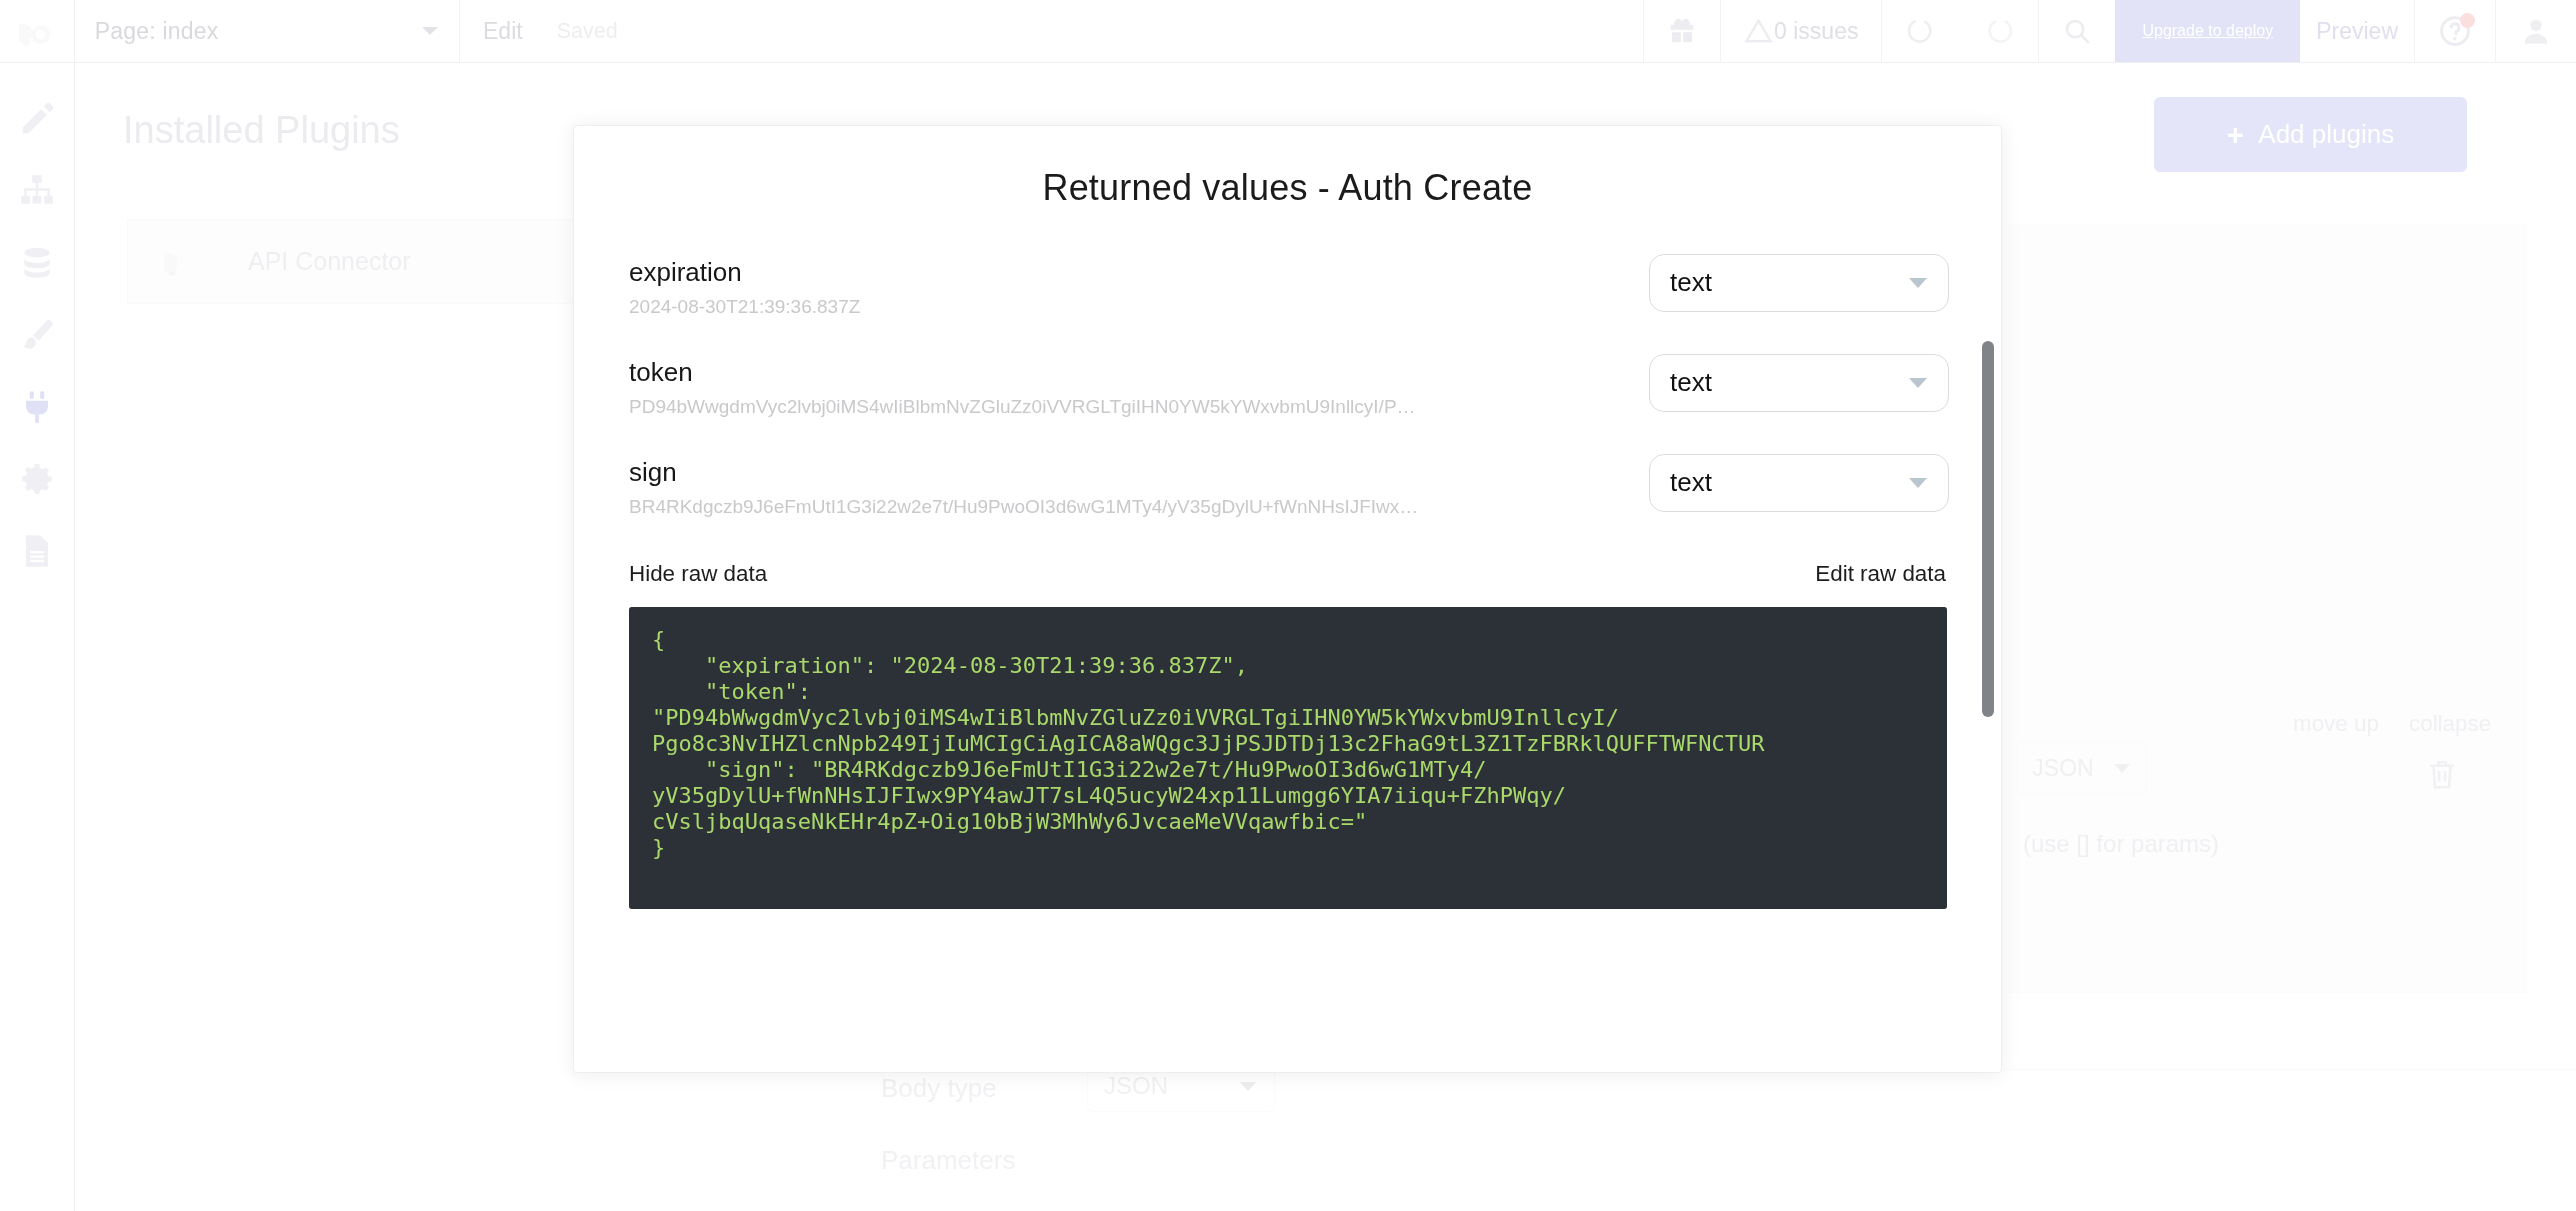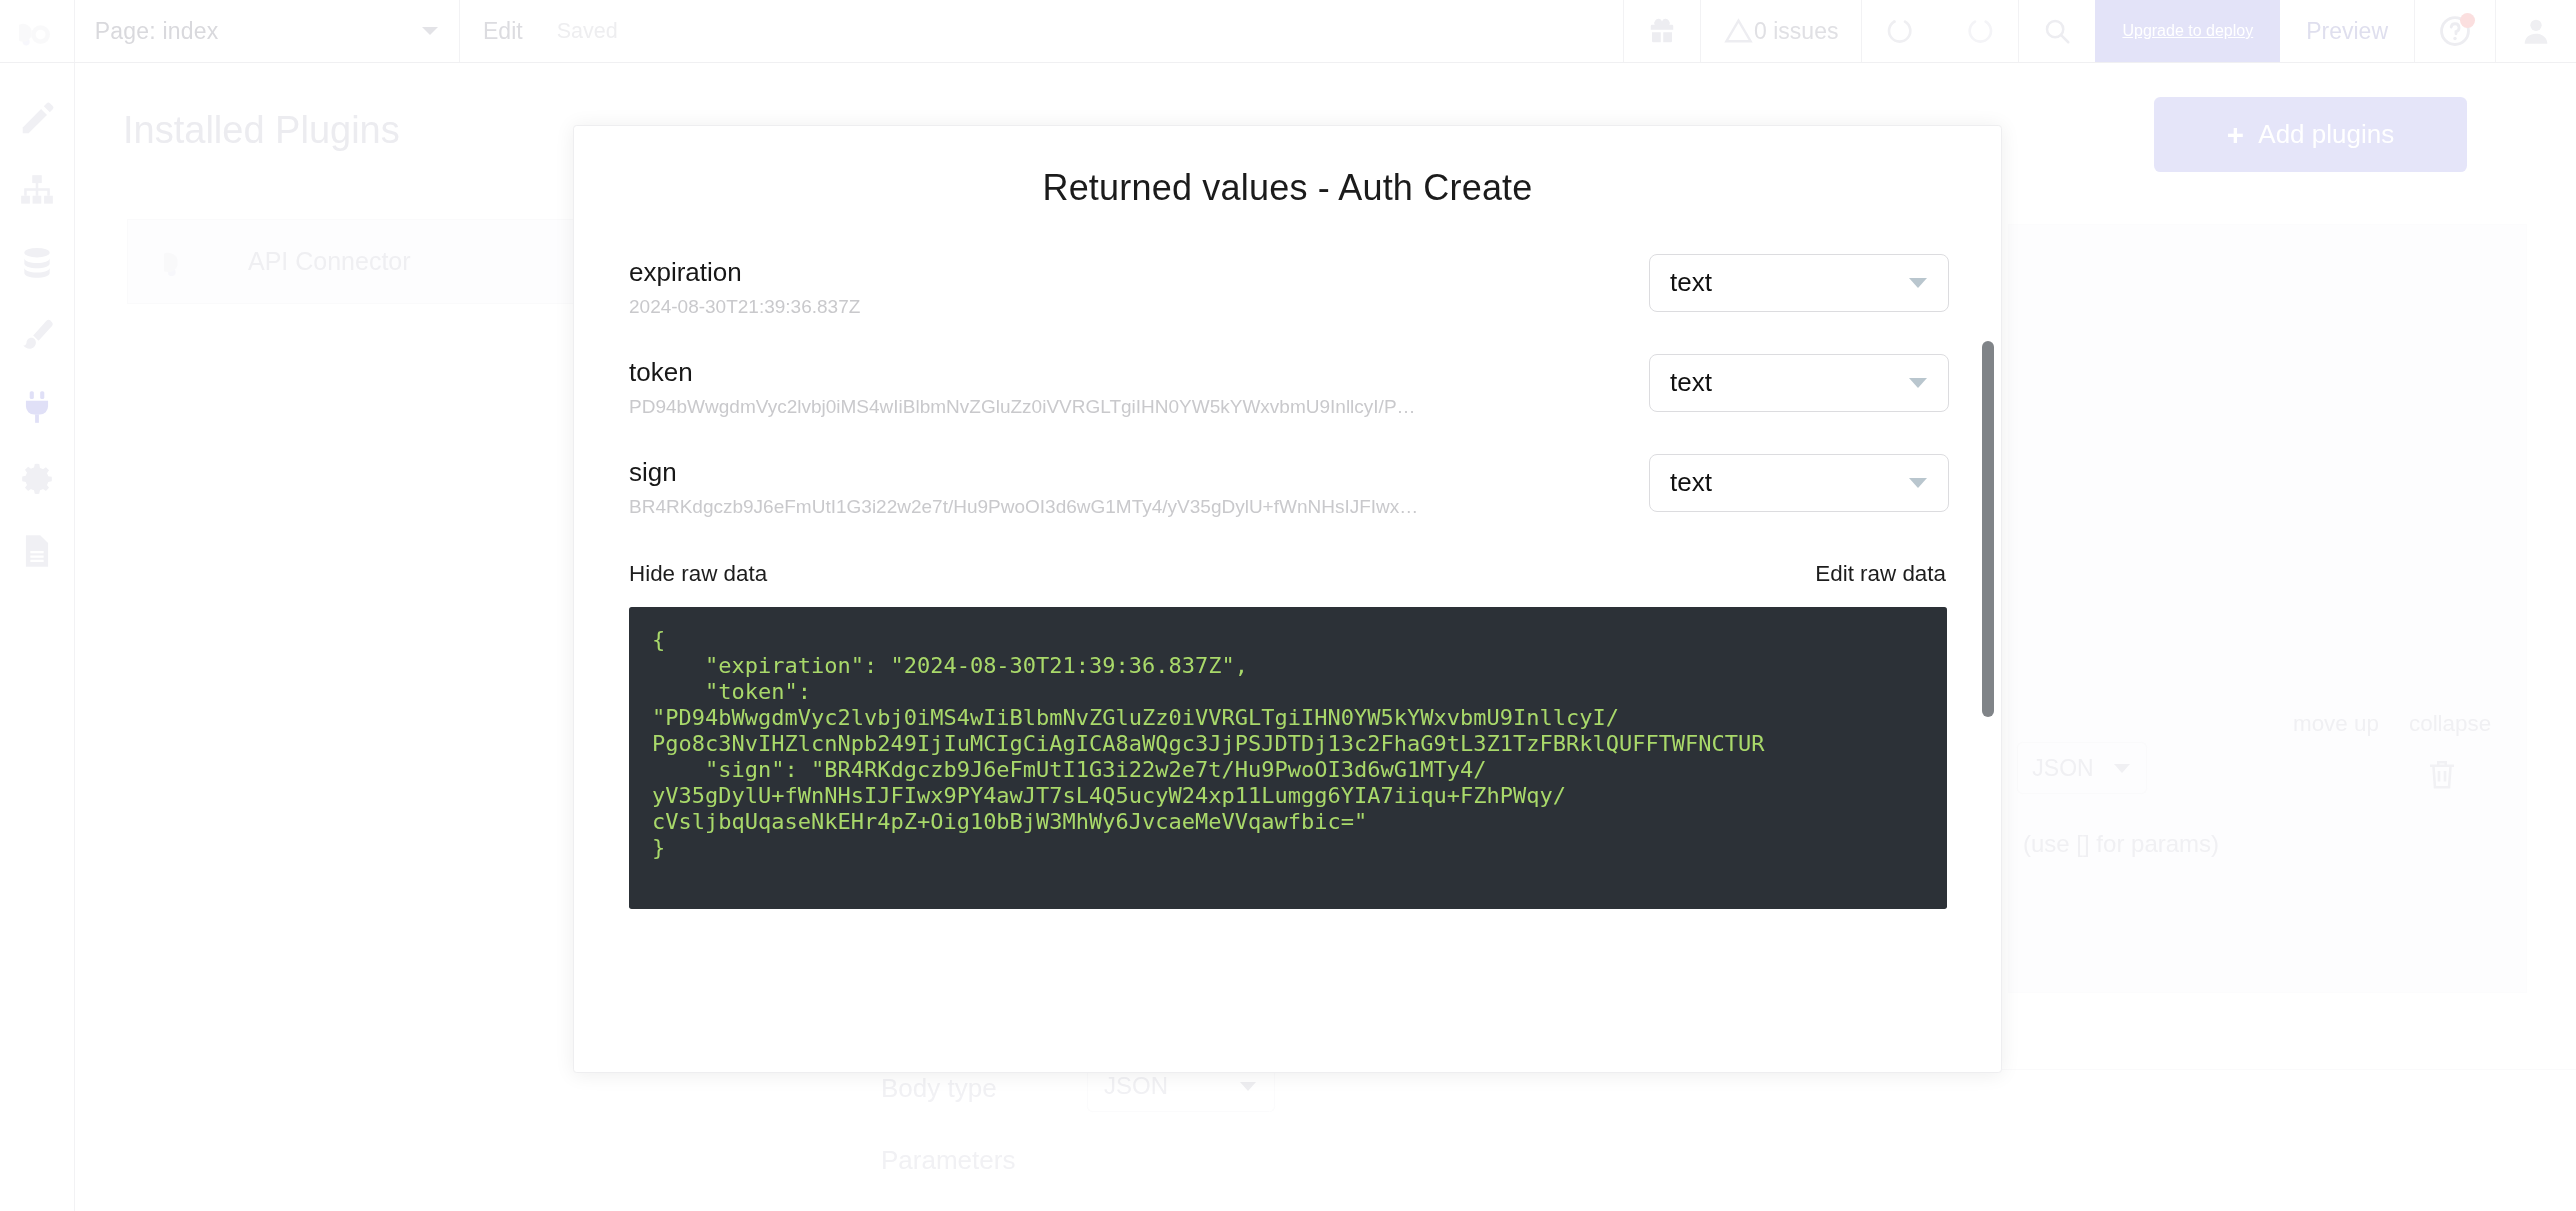--- a/index.html
+++ b/index.html
@@ -41,21 +41,21 @@
   .tb-cell {
     display:flex; align-items:center; justify-content:center; gap:1px;
     padding:0 23px; border-left:0.9px solid #f2f2f4; position:relative;
   }
   .tb-cell.nb { border-left:none; }
   .tb-text { font-size:23px; color:#e0e0e4; }
   .tb-upgrade {
     background:#e3e3f8; color:#ffffff; font-size:16px;
     display:flex; align-items:center; padding:0 27px;text-decoration:underline;
   }
-  .tb-preview { font-size:23px; color:#dfdfee; display:flex; align-items:center; padding:0 26px;text-align:center; }
+  .tb-preview { font-size:23px; color:#dfdfee; display:flex; align-items:center; padding:0 16px;text-align:center; }
   .reddot { position:absolute; top:12.5px; right:19.7px; width:15px; height:15px;
             border-radius:50%; background:#fbdfdf; }
 
   
   .rail {
     position:absolute; top:63px; left:0; width:75px; bottom:0;
     background:#fff; border-right:0.9px solid #f2f2f4;
     display:flex; flex-direction:column; align-items:center; padding-top:19.7px;
   }
   .rail-item { width:75px; height:72px; display:flex; align-items:center; justify-content:center; }
@@ -120,21 +120,21 @@
     margin-bottom:34px;
   }
   .field-left { flex:1; min-width:0; padding-top:3.6px; }
   .field-key { font-size:26px; color:#171717; line-height:1.25; }
   .field-val {
     font-size:19px; color:#c9c9cc; margin-top:8px;
     white-space:nowrap; overflow:hidden; text-overflow:ellipsis;
     max-width:796px;
   }
   .type-select {
-    width:300px; height:58px; border:0.9px solid #dcdcdf; border-radius:8px;
+    width:300px; height:58px; border:0.9px solid #dcdcdf; border-radius:15px;
     background:#fff; display:flex; align-items:center; padding:0 19.7px;
     position:relative; flex:0 0 auto; margin-top:1.8px; margin-right:19.7px;
   }
   .type-select span { font-size:26px; color:#111; }
   .type-caret {
     position:absolute; right:21.5px; top:50%; transform:translateY(-50%);
     width:0;height:0;border-left:9.8px solid transparent;border-right:9.8px solid transparent;
     border-top:10.7px solid #b9c6ce;
   }
 

